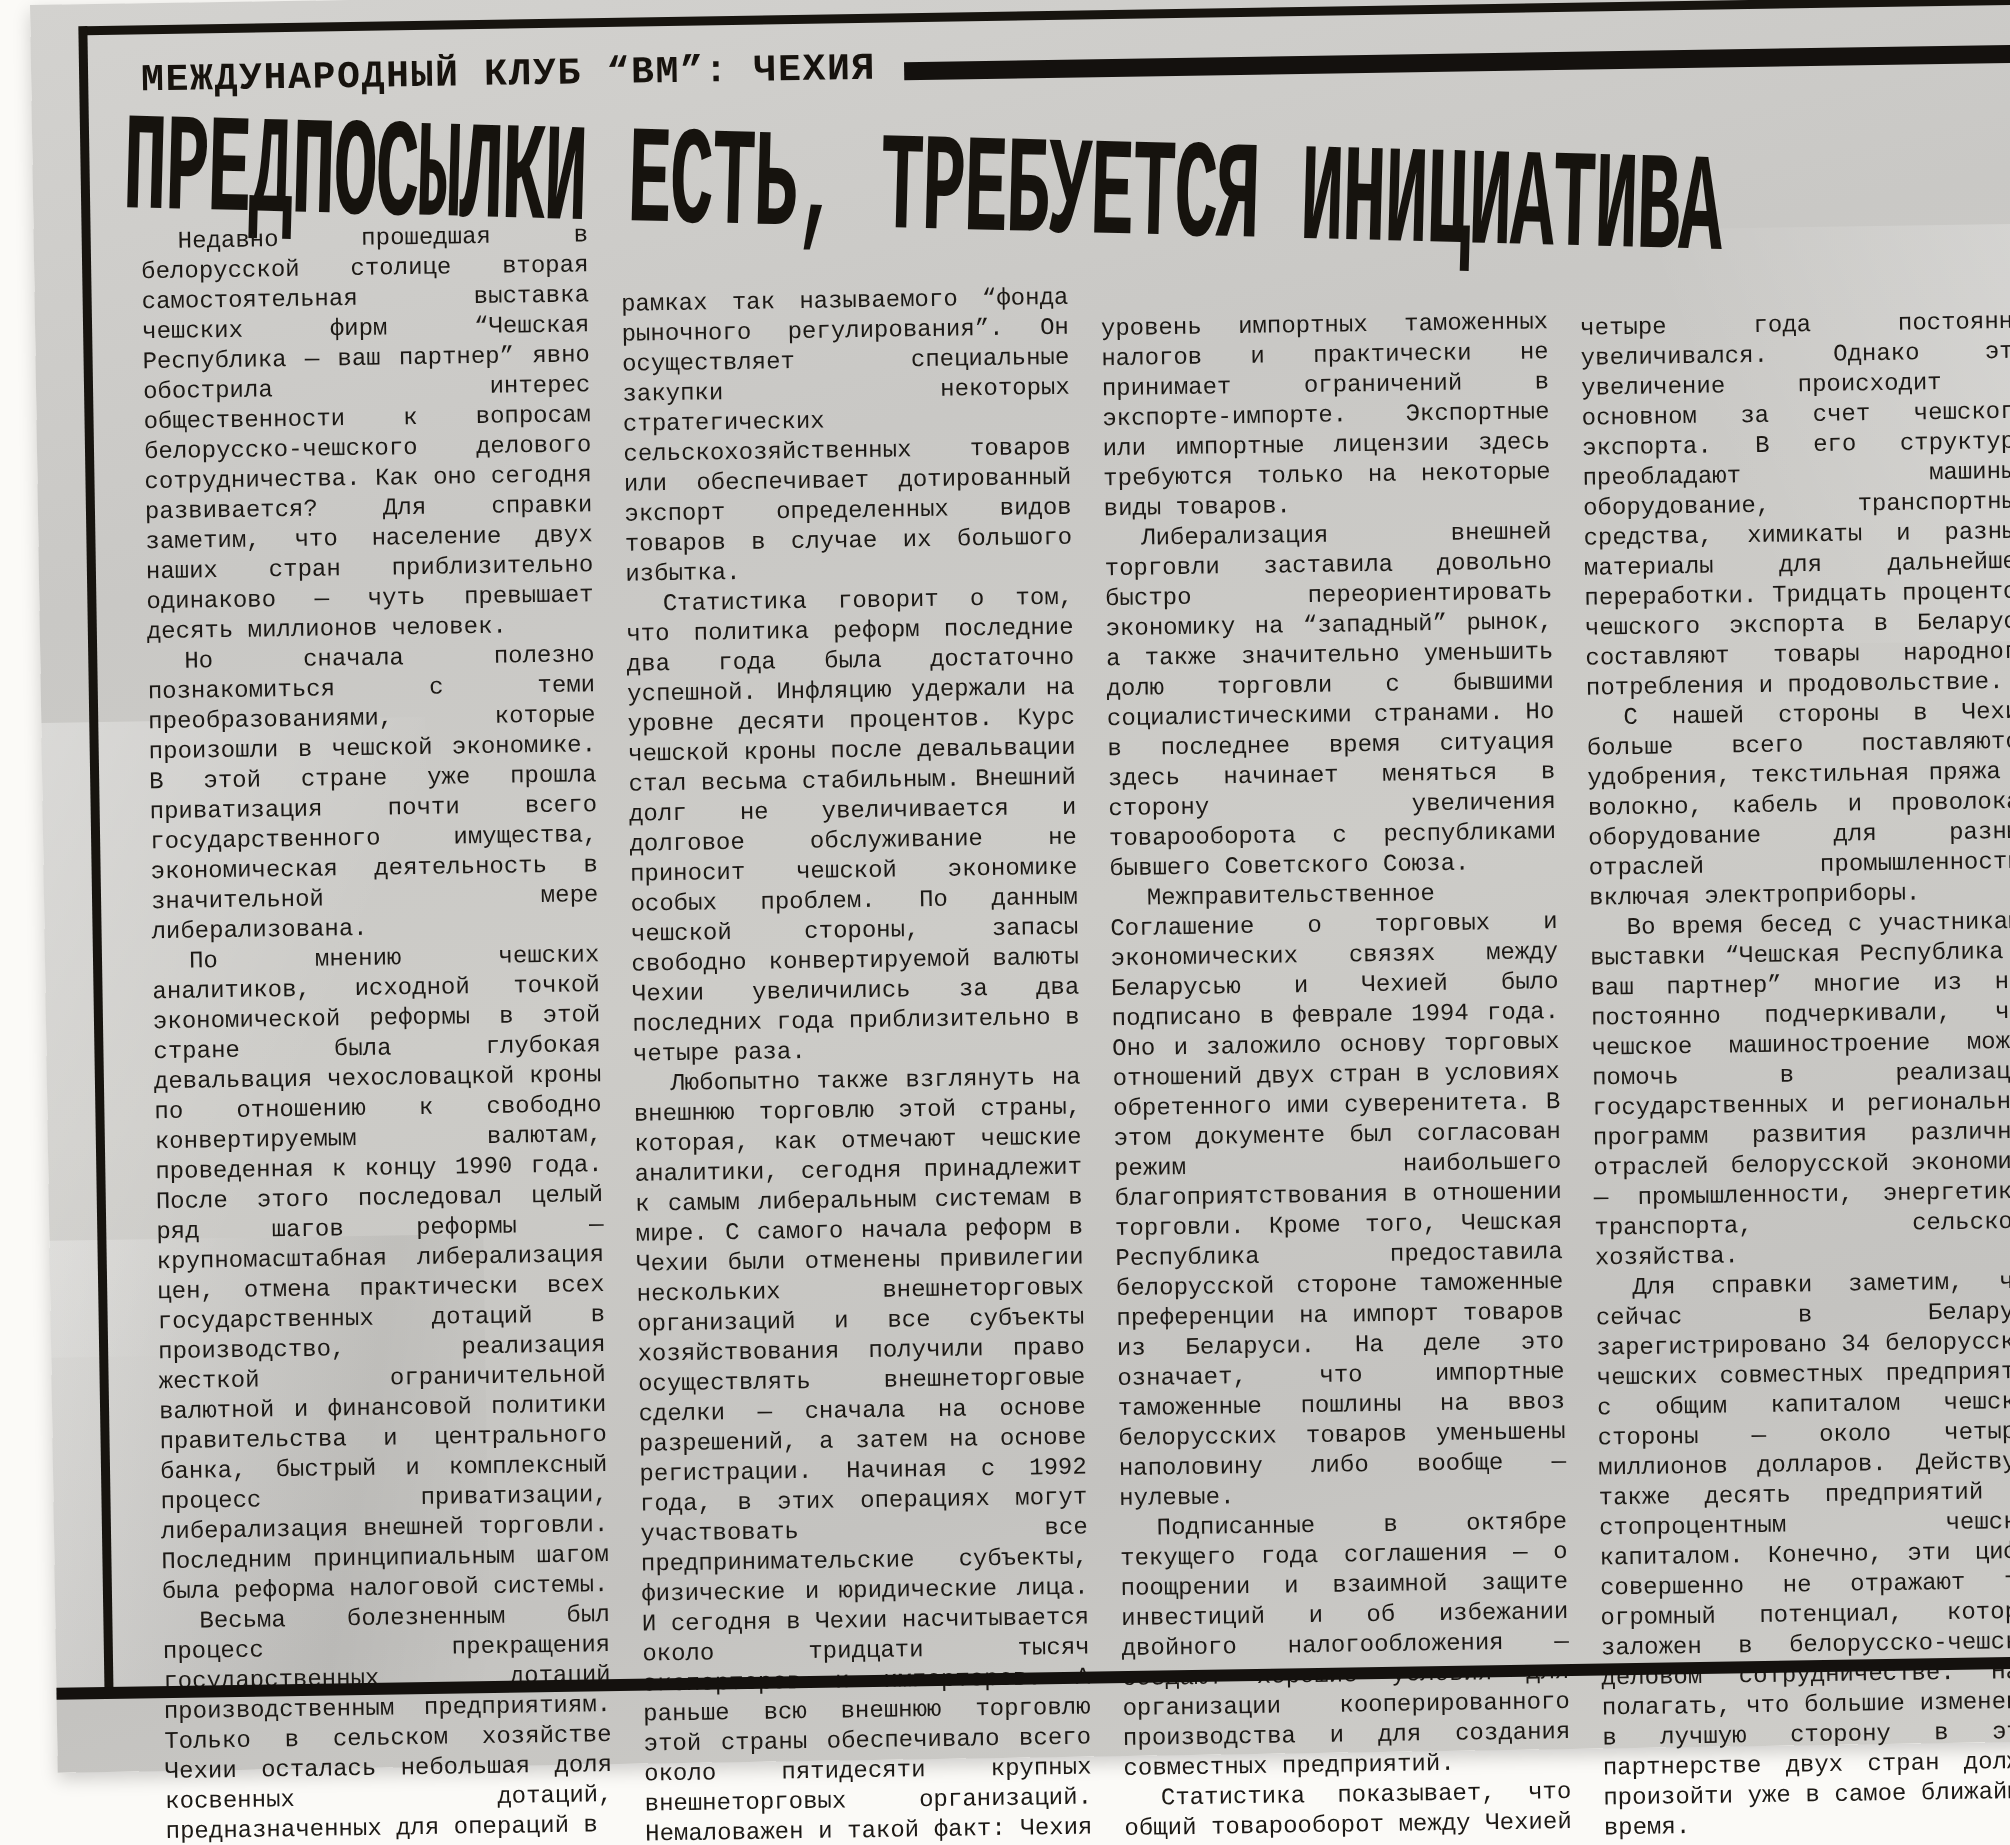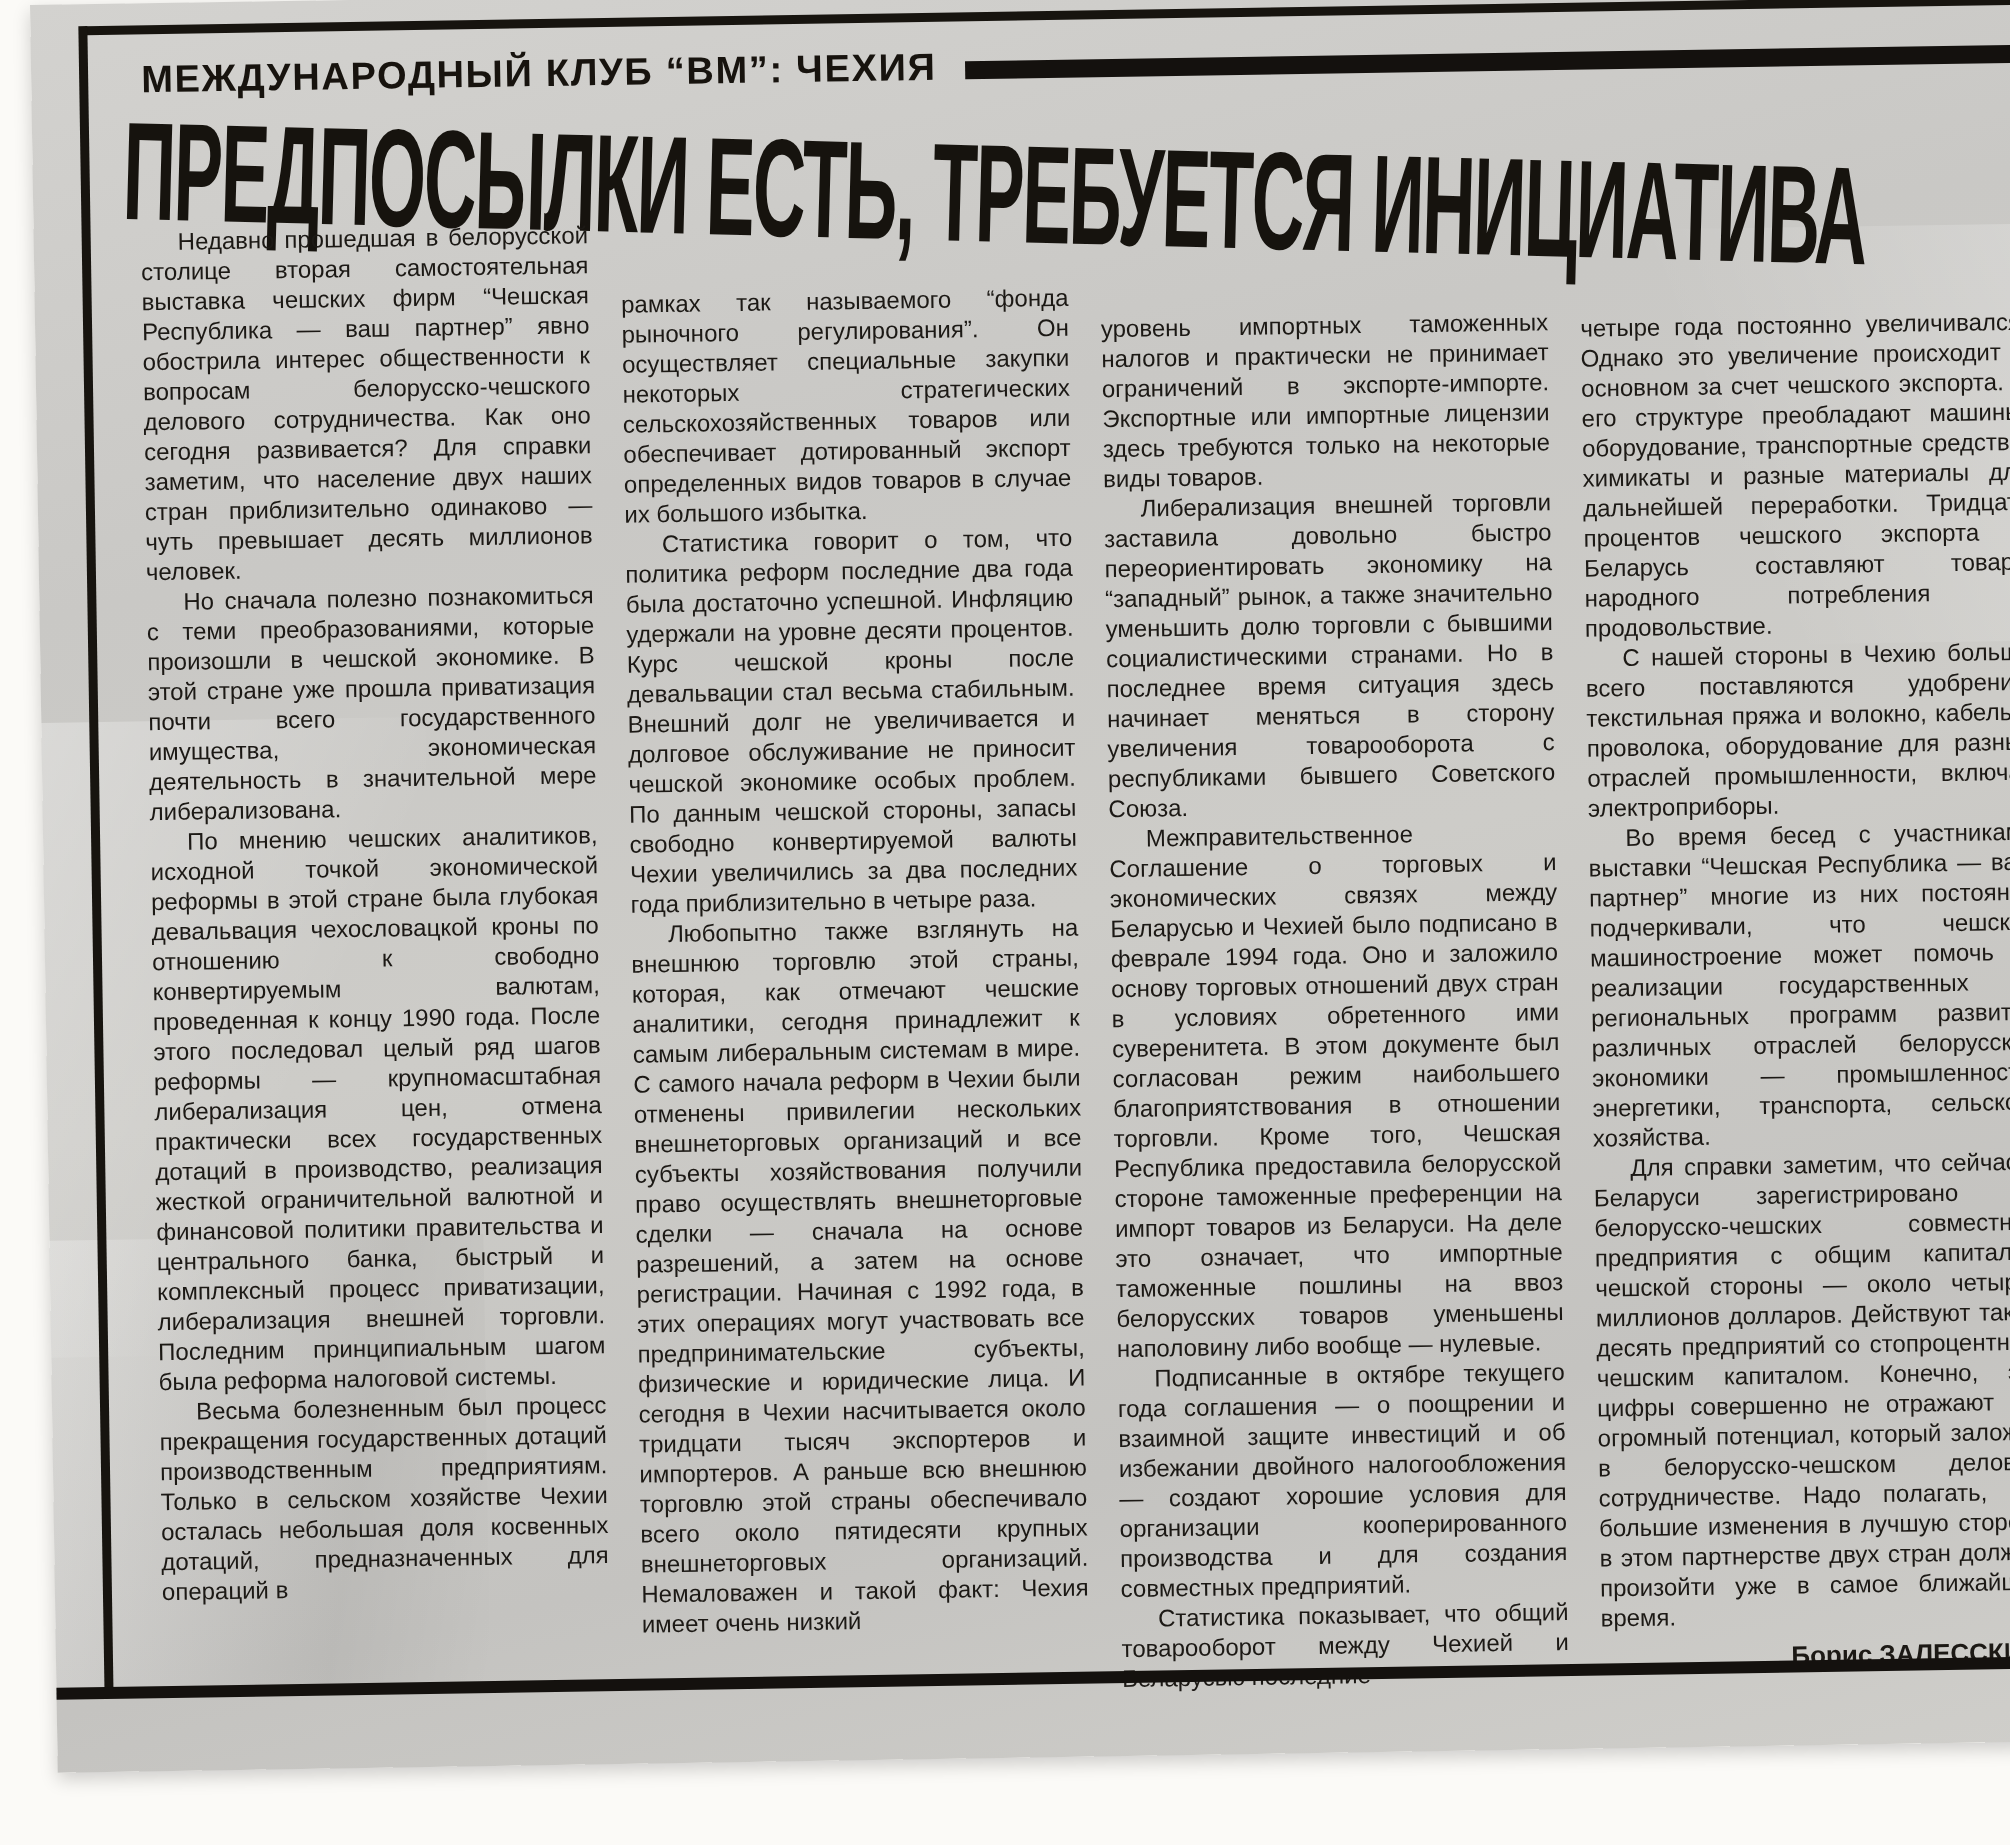--- a/index.html
+++ b/index.html
@@ -6,21 +6,21 @@
     margin: 0;
     padding: 0;
     background: #ffffff;
   }
   .page {
     position: relative;
     width: 2010px;
     height: 1846px;
     background: #fbfaf7;
     overflow: hidden;
-    font-family: Liberation Sans, sans-serif;
+    font-family: Liberation Mono, monospace;
   }
   .paper {
     position: absolute;
     left: 30px;
     top: 5px;
     width: 2004px;
     height: 1768px;
     transform: rotate(-0.9deg);
     transform-origin: 0 0;
     background: linear-gradient(168deg, #d3d2cf 0%, #c9c8c5 28%, #cdccc8 52%, #c4c3c0 78%, #cfceca 100%);

